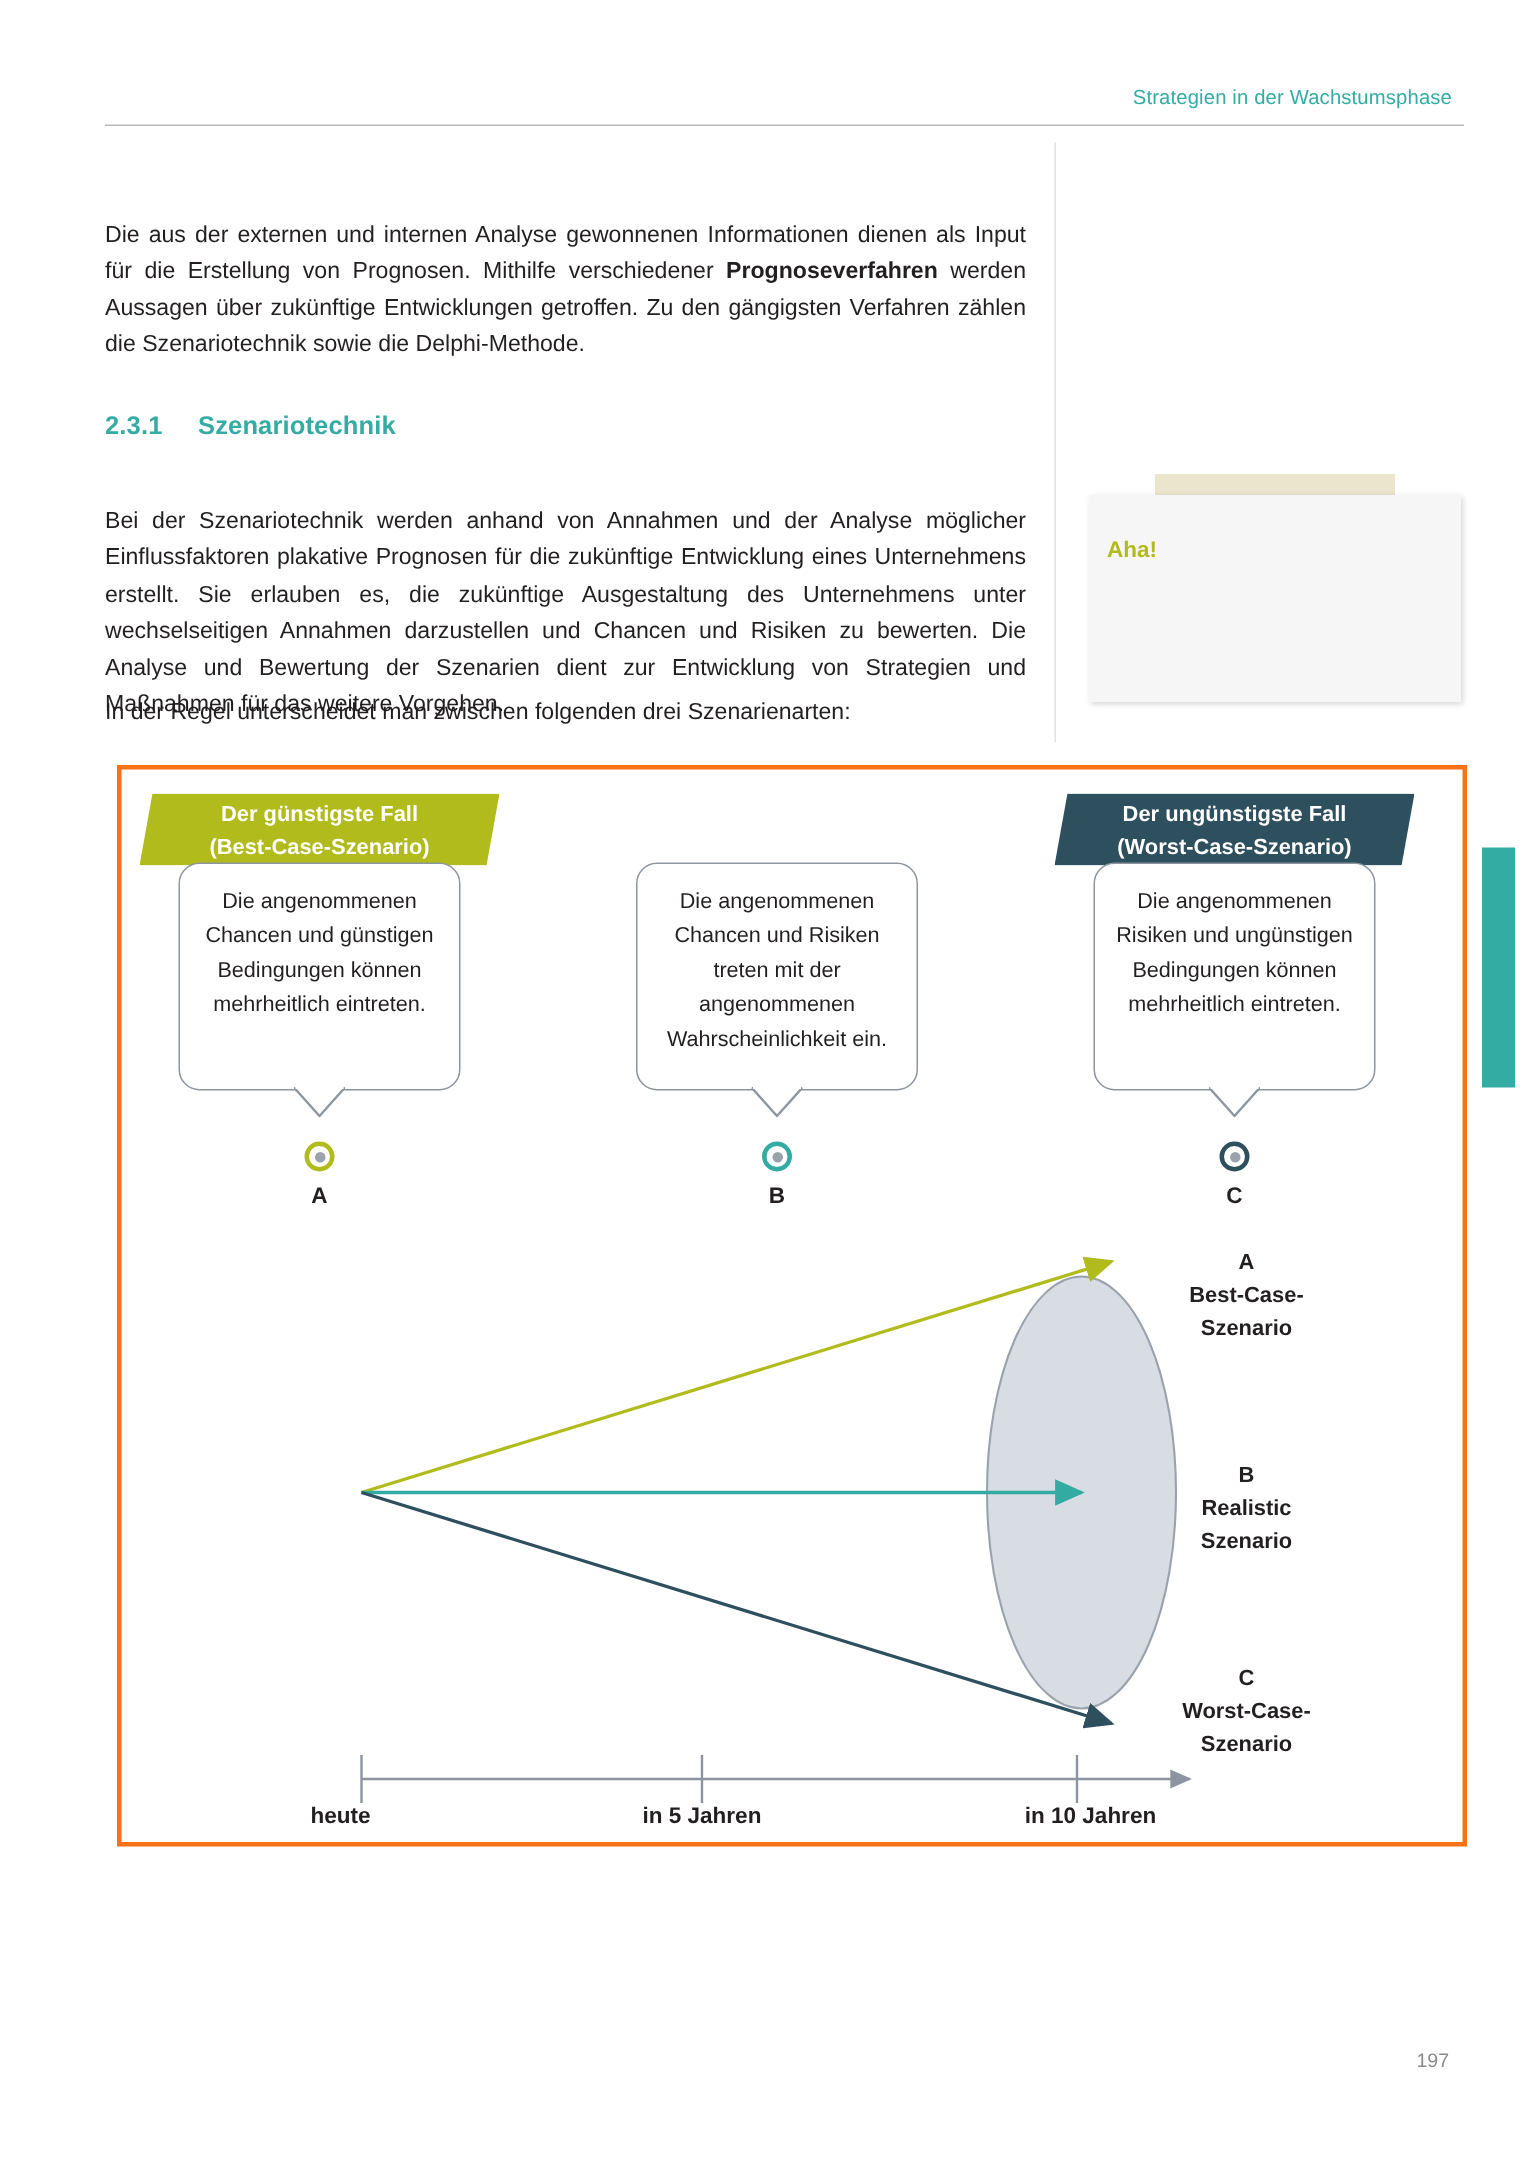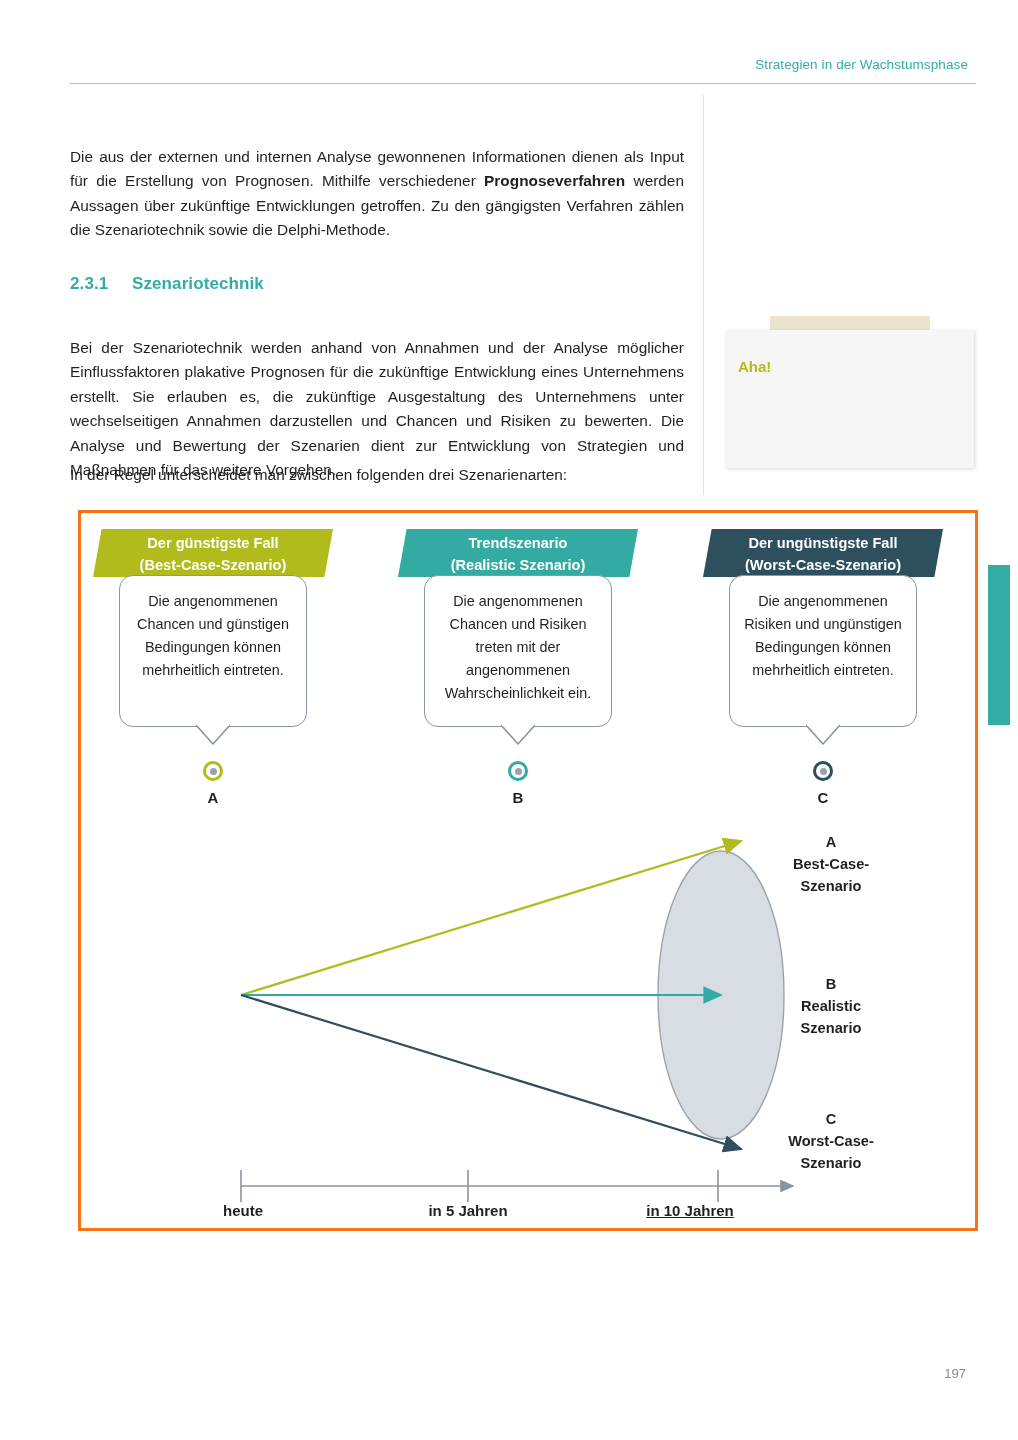--- a/index.html
+++ b/index.html
@@ -257,23 +257,23 @@
   
   .time-label {
     position: absolute;
     top: 689px;
     width: 180px;
     text-align: center;
     font-size: 15px;
     font-weight: bold;
     color: #231f20;
   }
-  .time-label.t0 { left: 72px; }
+  .time-label.t0 { left: 56px; }
   .time-label.t1 { left: 297px; }
-  .time-label.t2 { left: 519px; text-decoration: underline; }
+  .time-label.t2 { left: 556px; }
 
   
   .folio {
     position: absolute;
     right: 44px;
     top: 1366px;
     font-size: 13px;
     color: #8b8b8b;
   }
 </style>
@@ -302,24 +302,20 @@
   <div class="note"></div>
   <div class="note-title">Aha!</div>
 
   <div class="edge-tab"></div>
 
   <div class="figure">
 
     <div class="banner a">
       <div>Der günstigste Fall</div>
       <div>(Best-Case-Szenario)</div>
-    </div>
-    <div class="banner b">
-      <div>Trendszenario</div>
-      <div>(Realistic Szenario)</div>
     </div>
     <div class="banner c">
       <div>Der ungünstigste Fall</div>
       <div>(Worst-Case-Szenario)</div>
     </div>
 
     <div class="bubble a">
       <div class="bubble-text">Die angenommenen Chancen und günstigen Bedingungen können mehrheitlich eintreten.</div>
     </div>
     <div class="bubble b">

